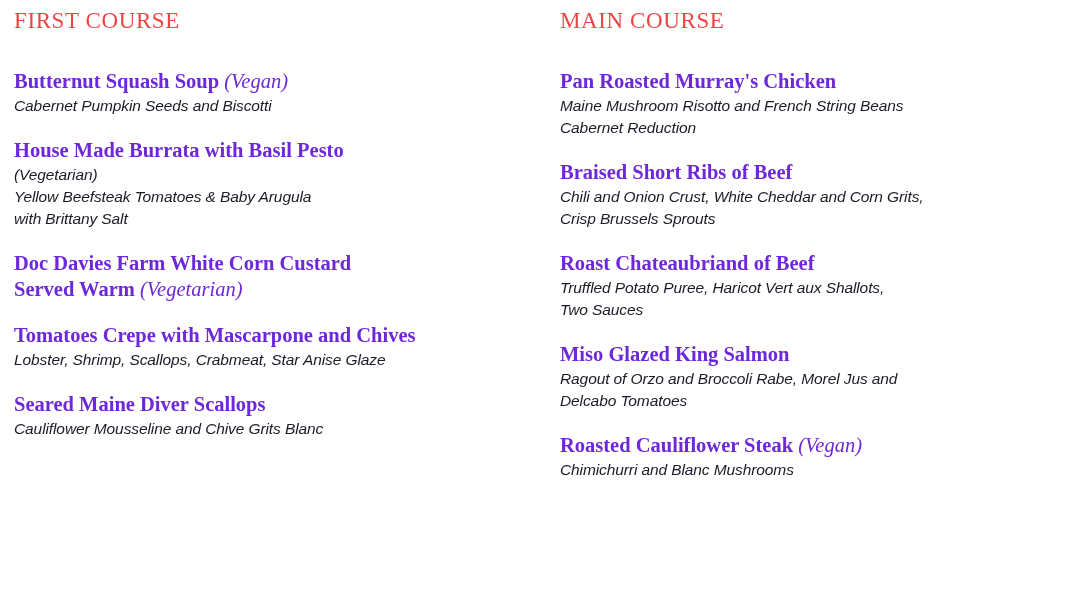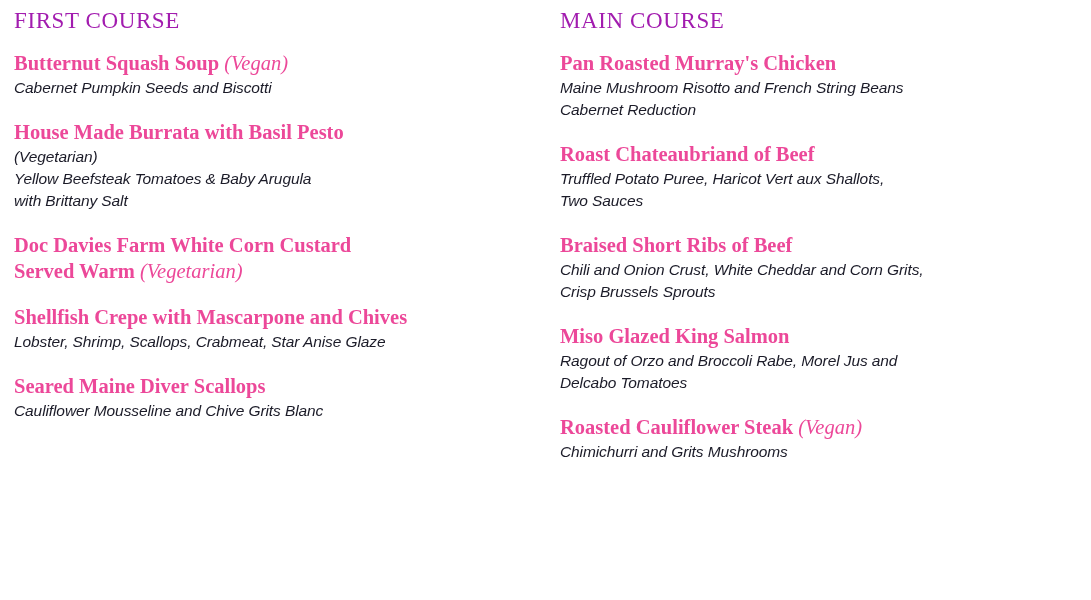--- a/index.html
+++ b/index.html
@@ -31,34 +31,34 @@
   }
   .column.right {
     width: 531px;
     padding-left: 0px;
     padding-right: 10px;
   }
   .course-title {
     font-family: "Liberation Serif", serif;
     font-size: 23px;
     letter-spacing: 0.6px;
-    color: #a21caf;
-    margin: 0 0 18px 0;
+    color: #ef4444;
+    margin: 0 0 36px 0;
     font-weight: normal;
     line-height: 1.1;
   }
   .dish {
     margin-bottom: 21px;
   }
   .dish-name {
     font-family: "Liberation Serif", serif;
     font-weight: bold;
     font-size: 20.5px;
     line-height: 1.22;
-    color: #ec4899;
+    color: #6d28d9;
     margin: 0 0 1px 0;
   }
   .dish-name .tag {
     font-weight: normal;
     font-style: italic;
     font-family: "Liberation Serif", serif;
   }
   .dish-desc {
     font-family: "Liberation Sans", sans-serif;
     font-style: italic;
@@ -95,21 +95,21 @@
         <span>with Brittany Salt</span>
       </div>
     </div>
 
     <div class="dish">
       <div class="dish-name"><span>Doc Davies Farm White Corn Custard</span></div>
       <div class="dish-name"><span>Served Warm </span><span class="tag">(Vegetarian)</span></div>
     </div>
 
     <div class="dish">
-      <div class="dish-name"><span>Shellfish Crepe with Mascarpone and Chives</span></div>
+      <div class="dish-name"><span>Tomatoes Crepe with Mascarpone and Chives</span></div>
       <div class="dish-desc">
           <span>Lobster, Shrimp, Scallops, Crabmeat, Star Anise Glaze</span>
         </div>
     </div>
 
     <div class="dish">
       <div class="dish-name"><span>Seared Maine Diver Scallops</span></div>
       <div class="dish-desc">
           <span>Cauliflower Mousseline and Chive Grits Blanc</span>
         </div>
@@ -121,44 +121,44 @@
 
     <div class="dish">
       <div class="dish-name"><span>Pan Roasted Murray's Chicken</span></div>
       <div class="dish-desc">
         <span>Maine Mushroom Risotto and French String Beans</span>
         <span>Cabernet Reduction</span>
       </div>
     </div>
 
     <div class="dish">
+      <div class="dish-name"><span>Braised Short Ribs of Beef</span></div>
+      <div class="dish-desc">
+        <span>Chili and Onion Crust, White Cheddar and Corn Grits,</span>
+        <span>Crisp Brussels Sprouts</span>
+      </div>
+    </div>
+
+    <div class="dish">
       <div class="dish-name"><span>Roast Chateaubriand of Beef</span></div>
       <div class="dish-desc">
         <span>Truffled Potato Puree, Haricot Vert aux Shallots,</span>
         <span>Two Sauces</span>
-      </div>
-    </div>
-
-    <div class="dish">
-      <div class="dish-name"><span>Braised Short Ribs of Beef</span></div>
-      <div class="dish-desc">
-        <span>Chili and Onion Crust, White Cheddar and Corn Grits,</span>
-        <span>Crisp Brussels Sprouts</span>
       </div>
     </div>
 
     <div class="dish">
       <div class="dish-name"><span>Miso Glazed King Salmon</span></div>
       <div class="dish-desc">
         <span>Ragout of Orzo and Broccoli Rabe, Morel Jus and</span>
         <span>Delcabo Tomatoes</span>
       </div>
     </div>
 
     <div class="dish">
       <div class="dish-name"><span>Roasted Cauliflower Steak </span><span class="tag">(Vegan)</span></div>
       <div class="dish-desc">
-          <span>Chimichurri and Grits Mushrooms</span>
+          <span>Chimichurri and Blanc Mushrooms</span>
         </div>
     </div>
   </div>
 
 </div>
 
 </body></html>

